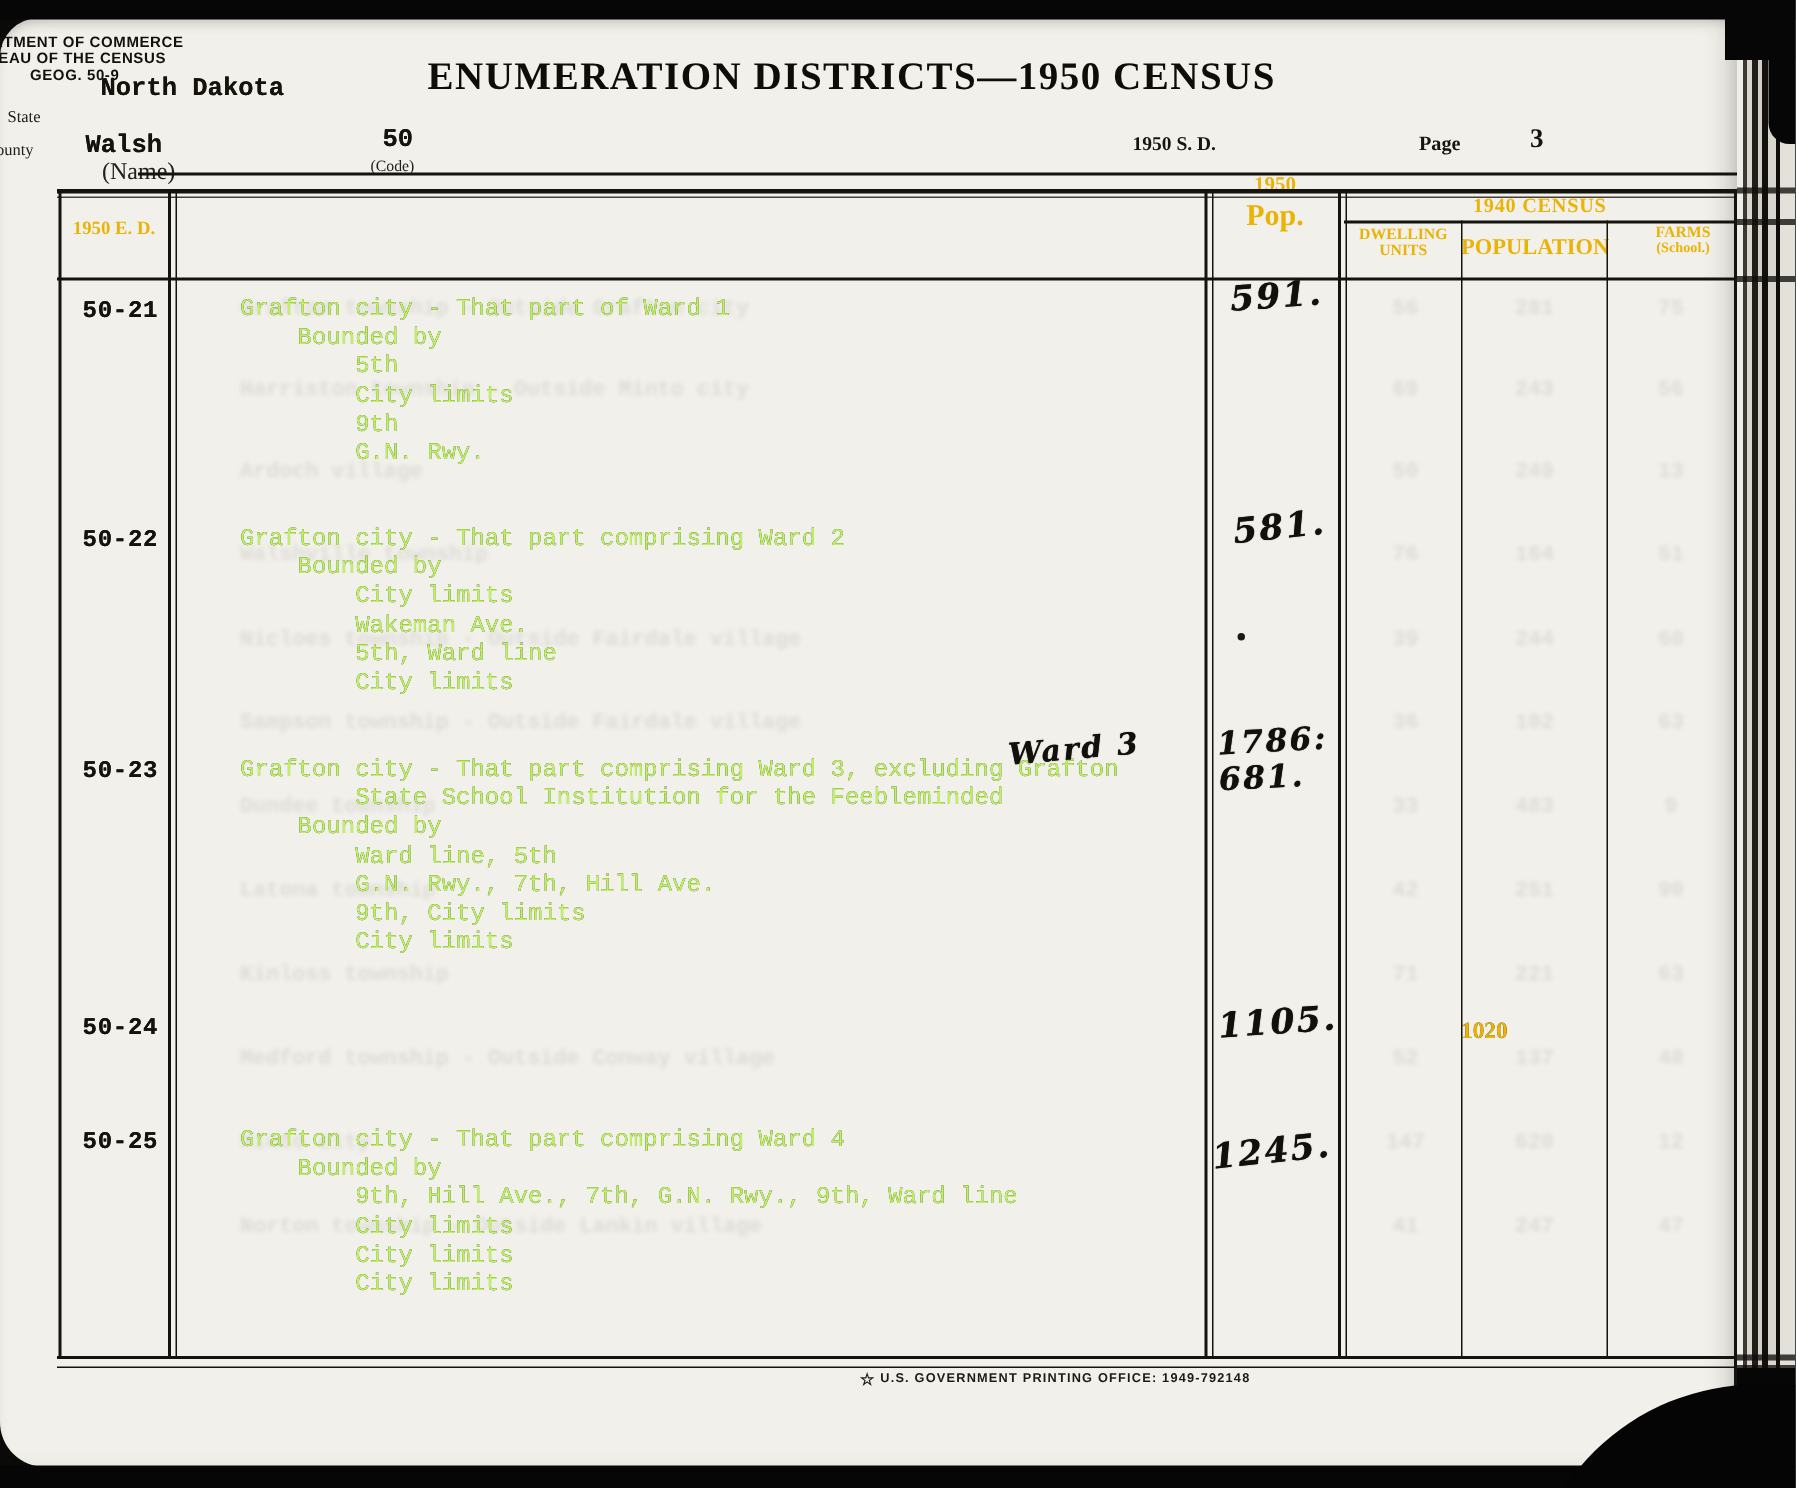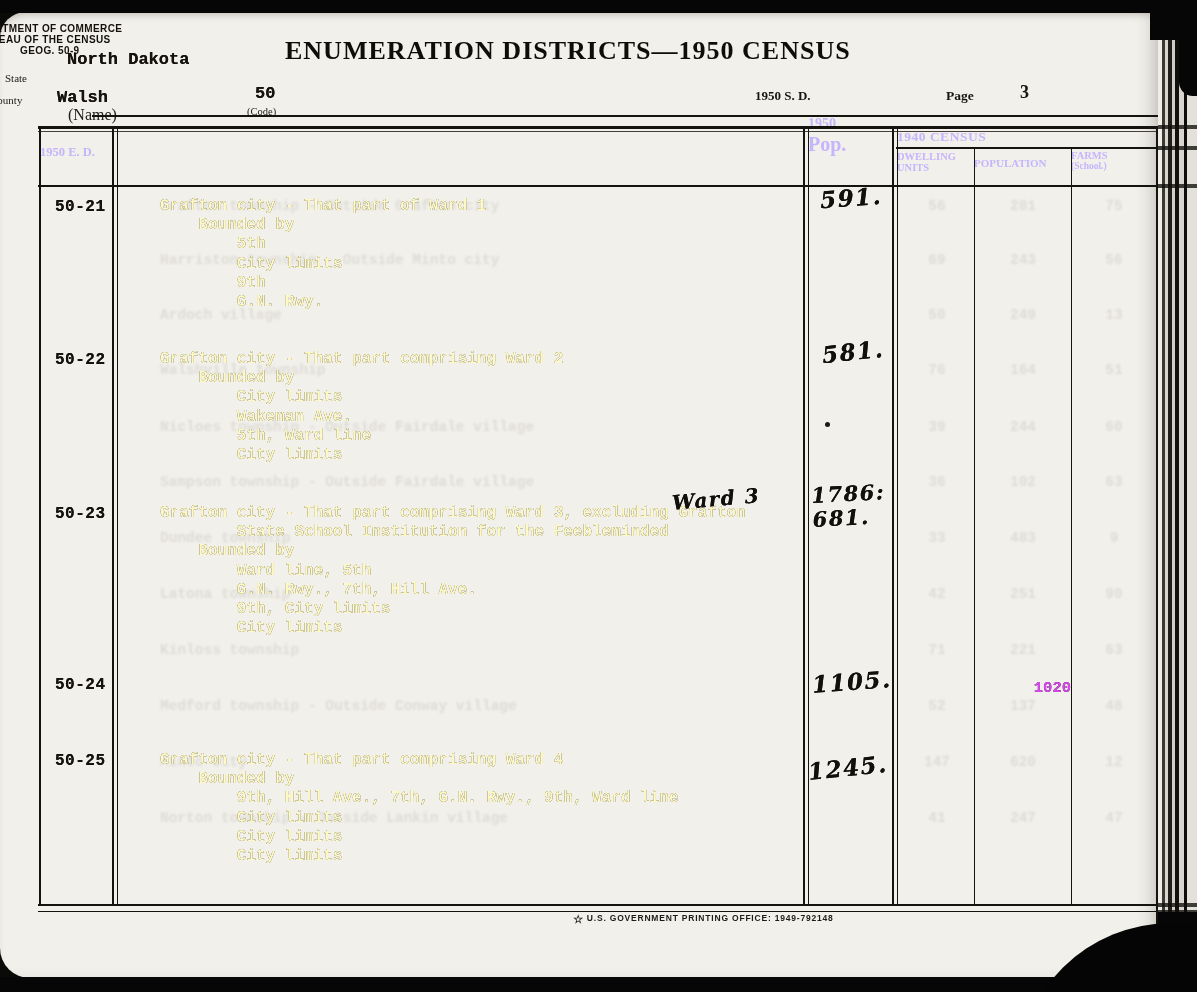--- a/index.html
+++ b/index.html
@@ -65,55 +65,55 @@
          text-shadow:0 0 .4px #15130c;z-index:2;white-space:pre;}
   .val-state{left:57px;top:50px;font-size:17px;margin-left:10px;}
   .val-county{left:57px;top:88px;font-size:17px;}
   .val-code{left:255px;top:84px;font-size:17px;}
 
   .sd{left:755px;top:88px;font-weight:bold;font-size:13px;z-index:2;}
   .pagelab{left:946px;top:88px;font-weight:bold;font-size:13.5px;z-index:2;}
   .pagenum{left:1020px;top:82px;font-weight:bold;font-size:18px;z-index:2;}
 
   
-  .ch{z-index:2;text-align:left;color:#c4b5fd;}
+  .ch{z-index:2;text-align:center;color:#eab308;}
   .h-ed{left:40px;top:145px;width:72px;font-size:12.5px;font-weight:600;}
   .h-desc{left:118px;top:141px;width:685px;font-weight:bold;font-size:16px;letter-spacing:2.5px;white-space:nowrap;}
   .h-1950{left:808px;top:116px;width:84px;font-weight:bold;font-size:14px;z-index:2;}
   .h-pop{left:808px;top:133px;width:84px;font-weight:bold;font-size:20px;}
   .h-1940{left:897px;top:129px;width:259px;font-weight:bold;font-size:13.5px;letter-spacing:.5px;}
   .h-du{left:897px;top:151px;width:77px;font-weight:bold;font-size:10.5px;line-height:11px;white-space:pre;}
-  .h-popl{left:974px;top:157px;width:97px;font-weight:bold;font-size:11px;}
+  .h-popl{left:974px;top:157px;width:97px;font-weight:bold;font-size:15px;}
   .h-farms{left:1071px;top:150px;width:102px;font-weight:bold;font-size:10.5px;line-height:11px;}
   .h-farms .sub{position:static;display:block;font-weight:bold;font-size:9.5px;}
 
   
   .ed{left:55px;font-family:"Liberation Mono",monospace;font-weight:bold;font-size:16px;
       letter-spacing:.5px;color:#15130c;text-shadow:0 0 .4px #15130c;z-index:2;}
-  .desc{left:160px;font-family:"Liberation Mono",monospace;font-weight:bold;font-size:16px;
-        line-height:19.2px;color:#fef9c3;text-shadow:0 0 .4px #15130c;white-space:pre;z-index:2;}
+  .desc{left:160px;font-family:"Liberation Mono",monospace;font-weight:normal;font-size:16px;
+        line-height:19.2px;color:#bef264;text-shadow:0 0 .4px #15130c;white-space:pre;z-index:2;}
   .ed0{top:198px}.d0{top:197px}
   .ed1{top:351px}.d1{top:350px}
   .ed2{top:505px}.d2{top:504px}
   .ed3{top:676px}.d3{top:675px}
   .ed4{top:752px}.d4{top:751px}
 
   
   .hand{font-family:"DejaVu Serif",serif;font-style:italic;font-weight:600;font-size:23px;
         letter-spacing:1.5px;color:#12100b;text-shadow:0 0 .6px #12100b;z-index:4;white-space:pre;}
   .hp0{left:820px;top:184px;transform:rotate(-4deg);}
   .hp1{left:822px;top:338px;transform:rotate(-6deg);}
   .hp2{left:812px;top:482px;font-size:21px;line-height:24px;transform:rotate(-3deg);}
   .hp3{left:812px;top:668px;transform:rotate(-4deg);}
   .hp4{left:808px;top:754px;transform:rotate(-6deg);}
   .hnote{left:672px;top:487px;font-size:20px;transform:rotate(-5deg);}
   .straydot{left:825px;top:422px;width:5px;height:5px;border-radius:50%;background:#1c1a14;z-index:2;}
 
-  .p1940{left:974px;top:679px;width:97px;text-align:right;font-family:Liberation Mono, monospace;
-         font-weight:bold;font-size:15.5px;color:#d946ef;text-shadow:0 0 .4px #15130c;z-index:2;}
+  .p1940{left:974px;top:679px;width:97px;text-align:left;font-family:Liberation Serif, serif;
+         font-weight:bold;font-size:15.5px;color:#eab308;text-shadow:0 0 .4px #15130c;z-index:2;}
 
   
   .footer{left:300px;top:913px;width:560px;text-align:center;z-index:2;
           font-family:"Liberation Sans",sans-serif;font-weight:bold;font-size:8.5px;
           letter-spacing:.8px;color:#1d1b16;white-space:nowrap;}
   .footer .star{position:static;font-size:11px;vertical-align:-1px;margin-right:3px;}
 
   
   .ghost{left:0;width:1164px;height:20px;z-index:1;opacity:.11;filter:blur(1.3px);
          color:#3f3b33;font-family:"Liberation Mono",monospace;font-weight:bold;font-size:14.5px;}

